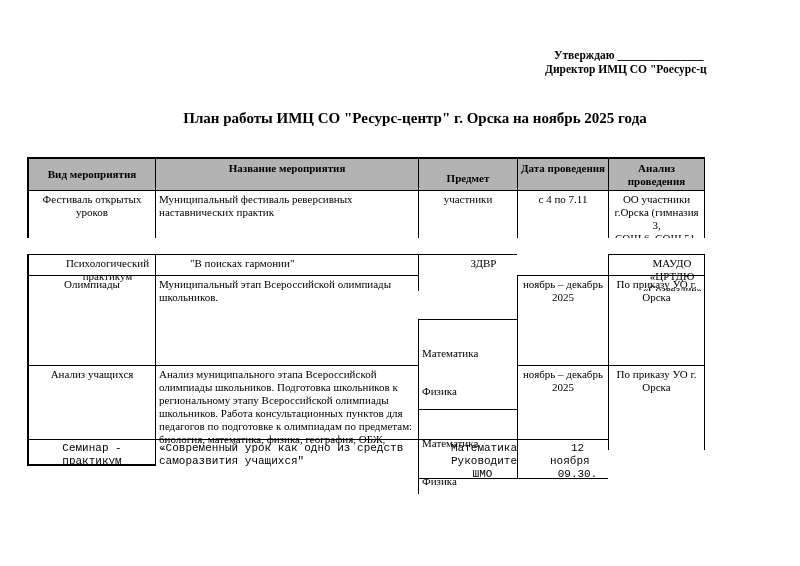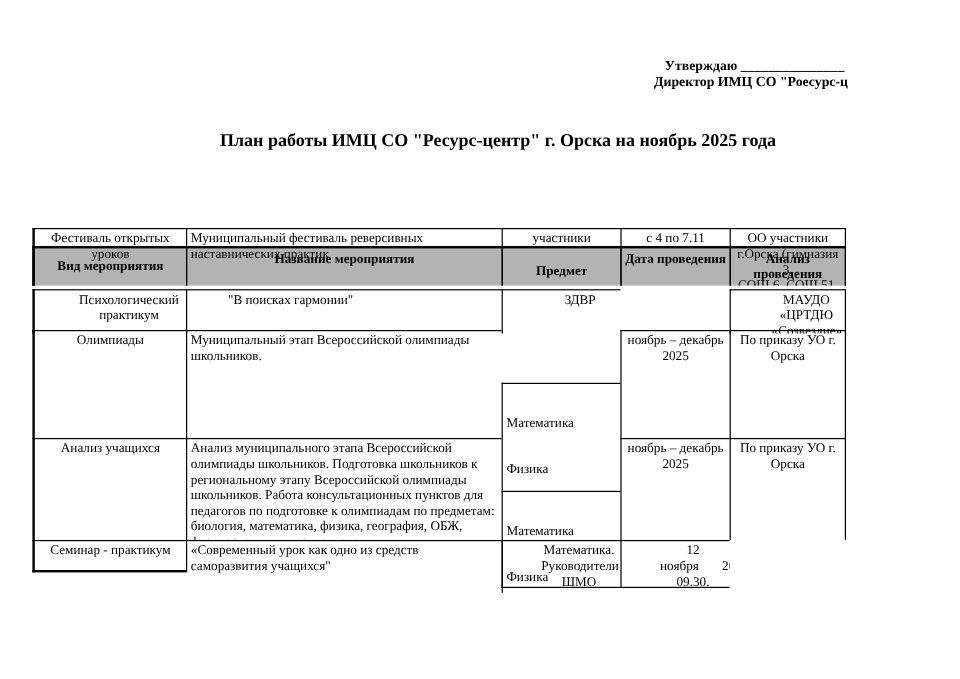--- a/index.html
+++ b/index.html
@@ -27,29 +27,29 @@
   }
   
   .c0{left:0;width:128px;border-left-width:2px;}
   .c1{left:128px;width:263px;}
   .c2{left:391px;width:99px;}
   .c3{left:490px;width:91px;}
   .c4{left:581px;width:97px;border-right:1px solid #000;}
   
   .r0{top:0;height:33px;border-top-width:2px;}
   .r1{top:33px;height:48px;}
-  .r2{top:84px;height:37px;padding-left:34px;}
+  .r2{top:97px;height:37px;padding-left:34px;}
   .r3{top:118px;height:90px;}
   .r4{top:208px;height:85px;}
-  .r5{top:293px;height:40px;}
+  .r5{top:282px;height:40px;font-family:Liberation Mono, monospace;}
   .r5.c0{height:27px;border-bottom:2px solid #000;}
   .r5.c1{height:27px;overflow:visible;}
   .r5.c2,.r5.c3,.r5.c4{border-bottom:1px solid #000;padding-left:32px;}
   
-  .hd{background:#b3b3b3;font-weight:bold;text-align:center;padding-top:3px;margin-top:48px;}
+  .hd{background:#b3b3b3;font-weight:bold;text-align:center;padding-top:3px;}
   .hd.c0{padding-top:9px;}
   .hd.c2{padding-top:13px;}
   
   .ta-c{text-align:center;}
   .ta-l{text-align:left;}
   
   .subj{padding:1px 0 0 0;margin-top:44px;}
   .sl{line-height:12px;white-space:nowrap;}
   .i0{padding-left:3px;}
 </style>

